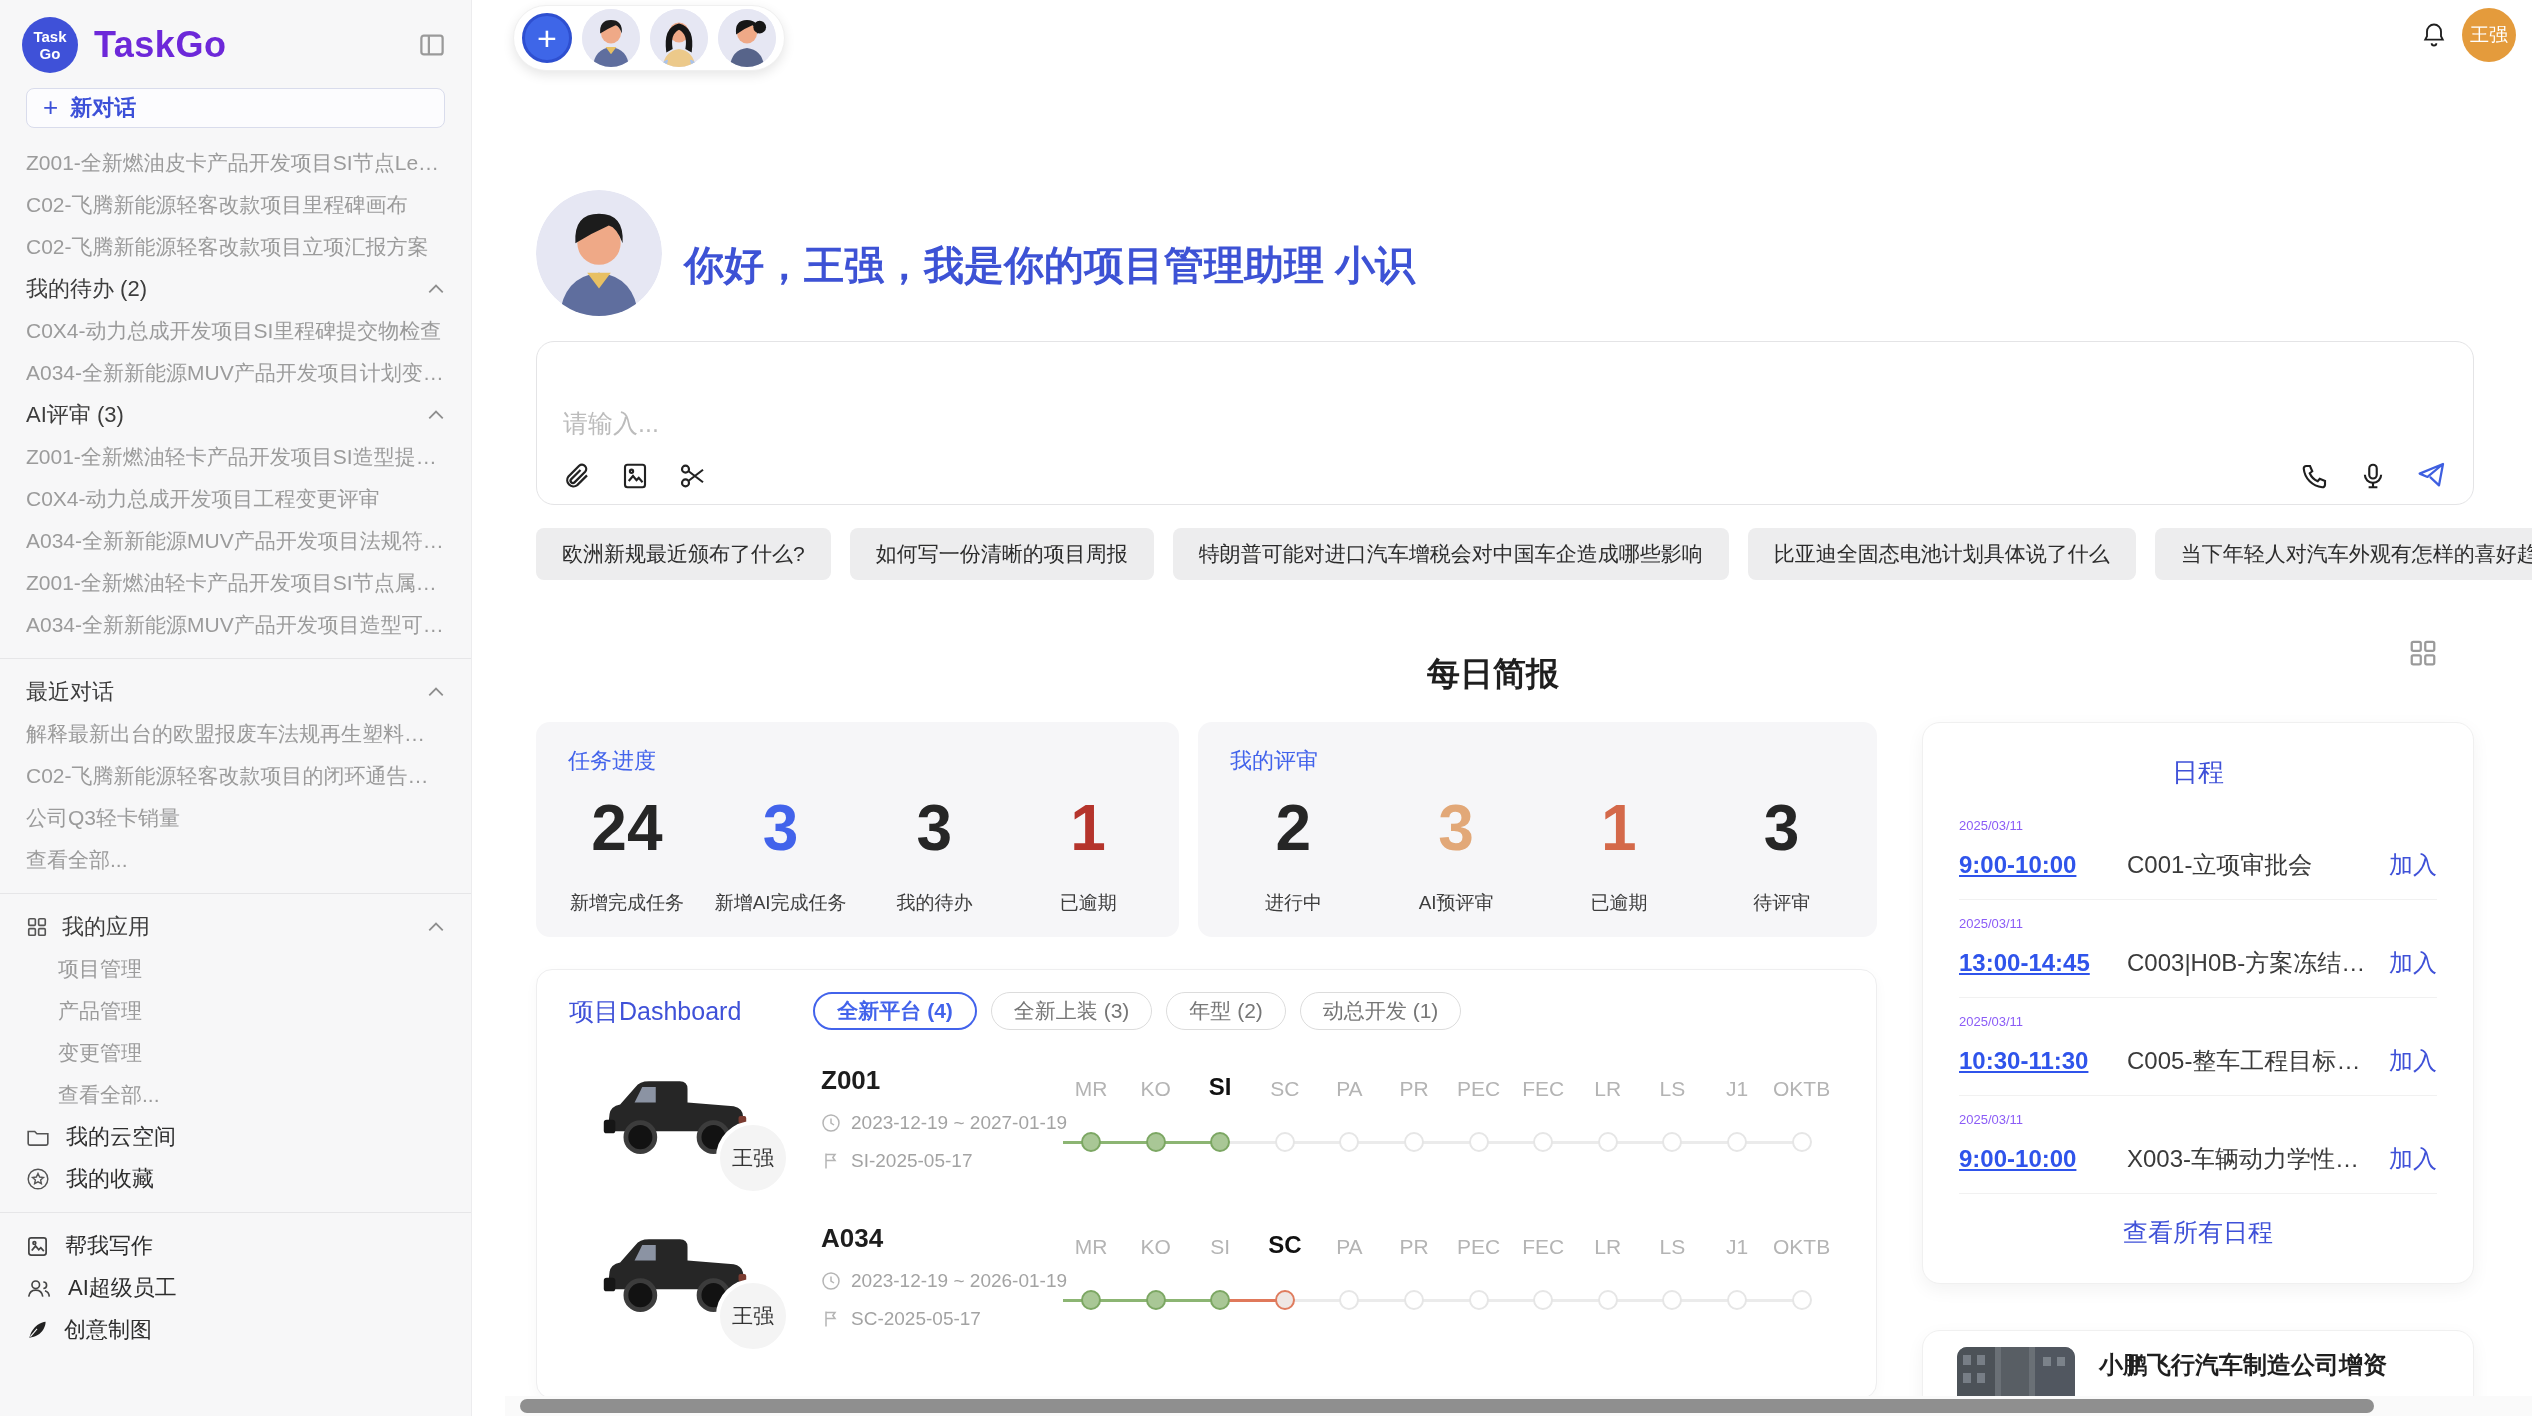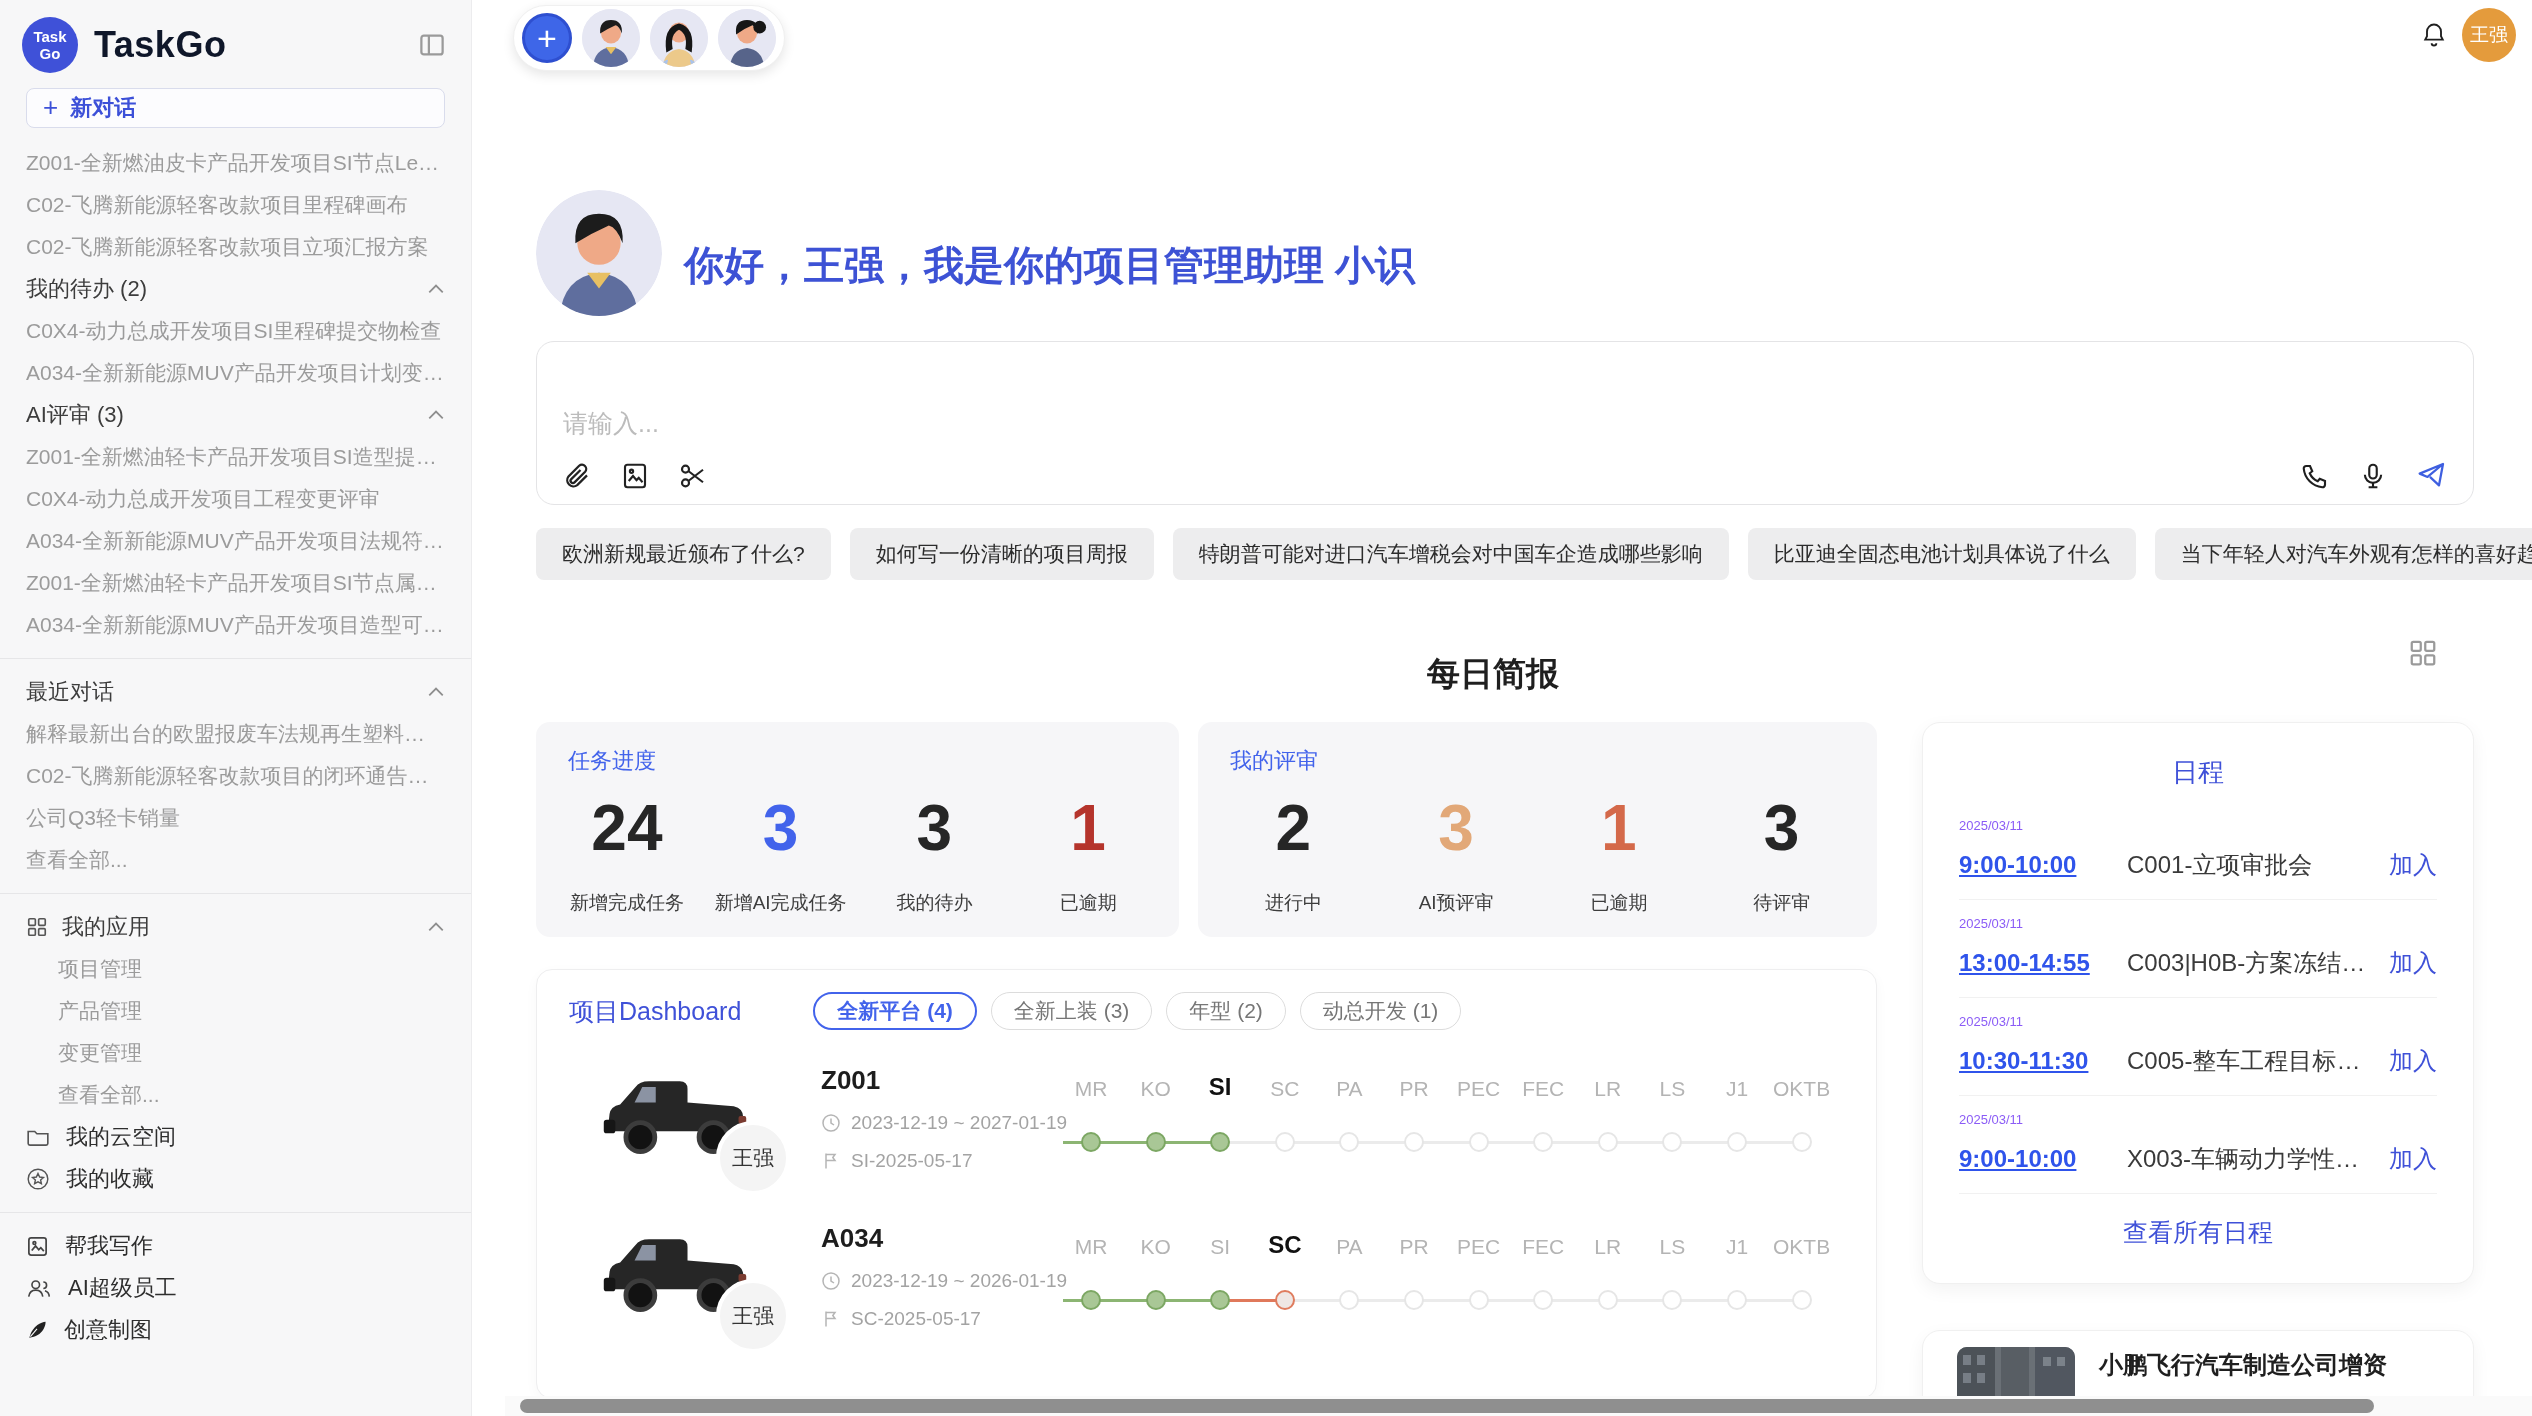--- a/index.html
+++ b/index.html
@@ -7,21 +7,21 @@
        font-family:"Liberation Sans","DejaVu Sans",sans-serif;color:#333;}
   .ic{display:inline-flex;align-items:center;justify-content:center;line-height:0;}
   .ic svg{display:block;}
 
   
   .sidebar{position:absolute;left:0;top:0;width:472px;height:1416px;background:#f7f7f8;
            border-right:1px solid #ececee;box-sizing:border-box;overflow:hidden;}
   .side-head{display:flex;align-items:center;padding:14px 22px 6px 22px;height:62px;}
   .logo{width:56px;height:56px;border-radius:50%;background:#3f51d8;color:#fff;display:flex;
         flex-direction:column;align-items:center;justify-content:center;font-size:15px;line-height:17px;font-weight:700;}
-  .app-title{font-size:36px;font-weight:700;color:#0f172a;margin-left:16px;letter-spacing:.5px;}
+  .app-title{font-size:36px;font-weight:700;color:#6d28d9;margin-left:16px;letter-spacing:.5px;}
   .collapse-btn{margin-left:auto;width:34px;height:30px;}
   .new-chat{margin:6px 26px 14px 26px;height:40px;border:1px solid #d9dcec;background:#fcfcfe;border-radius:8px;
             display:flex;align-items:center;padding:0 16px;color:#3c50d8;font-size:22px;font-weight:700;box-sizing:border-box;}
   .new-chat .plus{font-size:26px;font-weight:400;margin-right:12px;margin-top:-2px;}
   .side-list{padding:0;}
   .side-sec{height:42px;display:flex;align-items:center;padding:0 26px;font-size:22px;color:#3d3d3d;}
   .side-sec .sec-label{flex:1;white-space:nowrap;overflow:hidden;text-overflow:ellipsis;}
   .side-sec .chev{margin-left:8px;}
   .side-sec .g-ic{margin-right:14px;}
   .side-item{height:42px;display:flex;align-items:center;padding:0 26px;font-size:21px;color:#9b9b9b;
@@ -594,21 +594,21 @@
           <div class="sch-date">2025/03/11</div>
           <div class="sch-row">
             <div class="sch-time">9:00-10:00</div>
             <div class="sch-name">C001-立项审批会</div>
             <div class="sch-join">加入</div>
           </div>
         </div>
         <div class="sch-entry">
           <div class="sch-date">2025/03/11</div>
           <div class="sch-row">
-            <div class="sch-time">13:00-14:55</div>
+            <div class="sch-time">13:00-14:45</div>
             <div class="sch-name">C003|H0B-方案冻结评审</div>
             <div class="sch-join">加入</div>
           </div>
         </div>
         <div class="sch-entry">
           <div class="sch-date">2025/03/11</div>
           <div class="sch-row">
             <div class="sch-time">10:30-11:30</div>
             <div class="sch-name">C005-整车工程目标评审</div>
             <div class="sch-join">加入</div>

